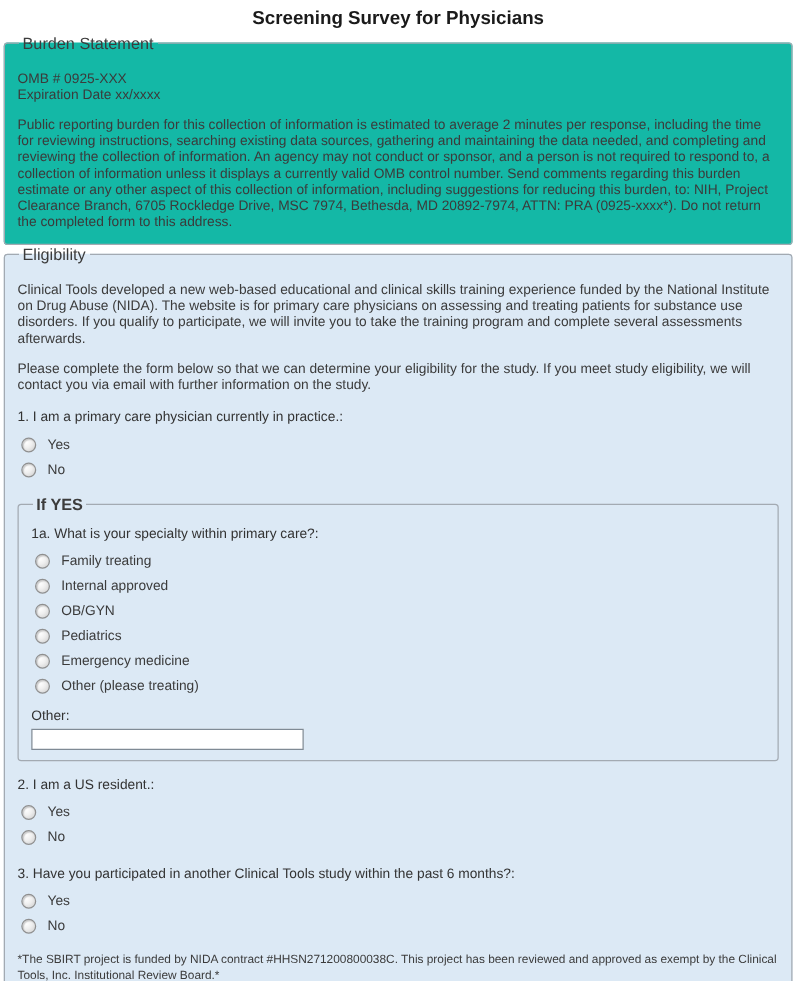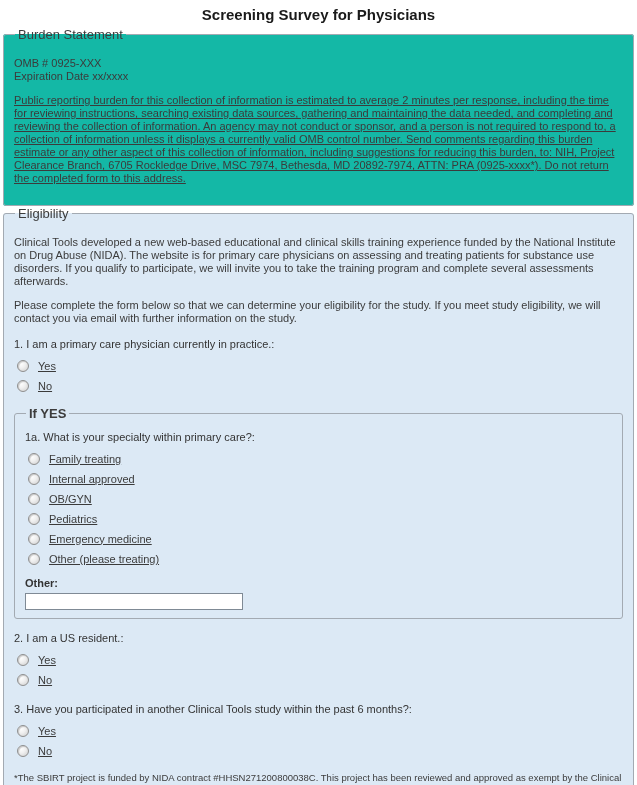--- a/index.html
+++ b/index.html
@@ -18,39 +18,39 @@
     border: 1px solid #a3aab2; border-radius: 3px;
     margin: 0 3px; padding: 4px 10px 8px 10px;
   }
   fieldset.fs legend {
     padding: 0 3px; margin-left: 1px;
     font-size: 13px; line-height: 15px; color: #3c3c3c;
   }
   .burden { background: #14b8a6; }
   .omb-line { margin: 0; }
   .omb-first { margin-top: 11px; }
-  .para { margin: 11px 0 12px 0; text-decoration: underline; }
+  .para { margin: 11px 0 2px 0; }
   .eligibility { background: #dce9f5; margin-top: 12px; padding-bottom: 8px; }
   .intro { margin: 11px 0 0 0; }
   .question { margin: 13px 0 5px 0; font-weight: normal; color: #333333; }
   .radio-row { display: flex; align-items: center; height: 20px; padding-left: 3px; cursor: default; }
   .radio {
     flex: 0 0 auto; width: 12px; height: 12px; margin-right: 9px;
     border: 1px solid #8f8f8f; border-radius: 50%;
     background: radial-gradient(circle at 30% 28%, #ffffff 0%, #efefef 45%, #cccccc 100%);
     box-shadow: inset 1px 1px 1px rgba(0,0,0,0.18);
   }
-  .radio-label { color: #3b3b3b; text-decoration: underline; }
+  .radio-label { color: #3b3b3b; }
   .ifyes {
     background: transparent; border: 1px solid #a3aab2; border-radius: 3px;
     margin: 10px 0 0 0; padding: 4px 10px 8px 10px;
   }
   .ifyes legend { font-size: 11px; font-weight: bold; color: #3c3c3c; }
   .q1a-label { margin-top: 6px; }
-  .other-label { font-weight: bold; margin-top: 8px; color: #333333; }
+  .other-label { font-weight: normal; margin-top: 8px; color: #333333; }
   .other-input {
     display: block; margin-top: 3px; width: 218px; height: 17px;
     border: 1px solid #7f8a95; background: #ffffff; padding: 1px 3px;
     font-family: "Liberation Sans", sans-serif; font-size: 11px; color: #333;
   }
   .footnote { margin: 10px 0 0 0; font-size: 9.5px; line-height: 13px; color: #3b3b3b; }
 </style>
 </head>
 <body>
 

